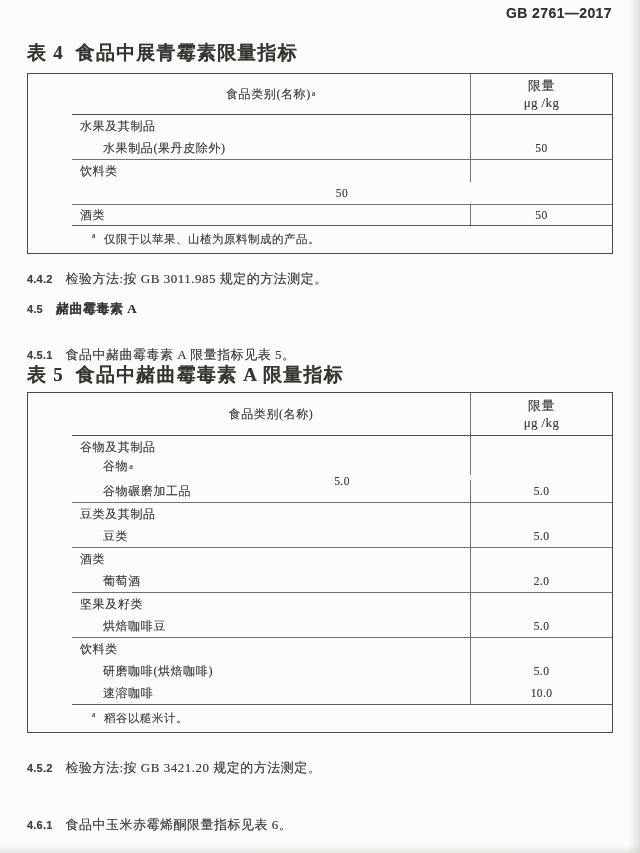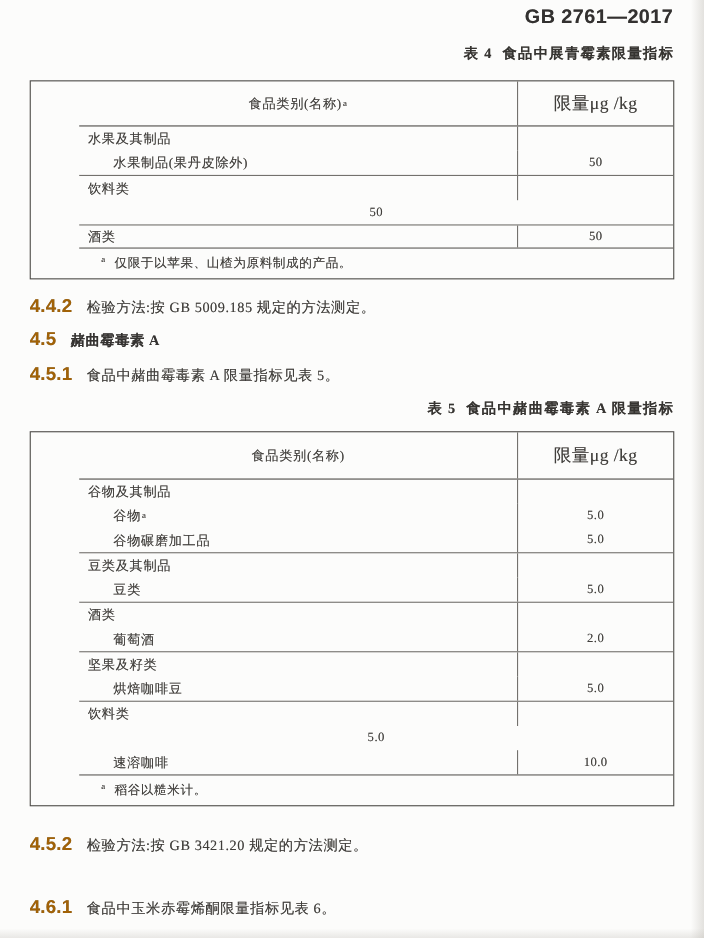--- a/index.html
+++ b/index.html
@@ -16,55 +16,55 @@
   .page *{box-sizing:border-box;}
   .txtfx{text-shadow:0 0 .4px rgba(70,68,64,.55);}
   .edge-r{position:absolute;top:0;right:0;width:12px;height:853px;
     background:linear-gradient(90deg,rgba(186,182,175,0),rgba(186,182,175,.38));}
   .edge-b{position:absolute;left:0;bottom:0;width:640px;height:9px;
     background:linear-gradient(180deg,rgba(186,182,175,0),rgba(186,182,175,.30));}
 
   .std-no{
     position:absolute;top:5px;right:28px;
     font-family:"Liberation Sans",sans-serif;font-weight:700;
-    font-size:18px;letter-spacing:.4px;color:#333130;
+    font-size:14px;letter-spacing:.4px;color:#333130;
   }
 
   .tbl-title{
-    position:absolute;left:27px;width:586px;text-align:right;
-    font-weight:700;font-size:13px;letter-spacing:1.2px;color:#363431;
+    position:absolute;left:27px;width:586px;text-align:left;
+    font-weight:700;font-size:19px;letter-spacing:1.2px;color:#363431;
     white-space:pre;
   }
 
   .tbl{
     position:absolute;left:27px;width:586px;
     border:1.8px solid #4c4a47;background:transparent;padding-left:44px;
   }
   .thead{display:flex;border-bottom:1.8px solid #4c4a47;}
   .th1{width:399px;border-right:1px solid #73716d;
     display:flex;align-items:center;justify-content:center;
     font-size:12px;letter-spacing:.6px;}
-  .th2{flex:1;display:flex;flex-direction:row;align-items:center;justify-content:center;
-    font-size:16px;line-height:17px;letter-spacing:.4px;}
+  .th2{flex:1;display:flex;flex-direction:column;align-items:center;justify-content:center;
+    font-size:13px;line-height:17px;letter-spacing:.4px;}
   .tgroup{border-bottom:1px solid #73716d;}
   .tgroup.last{border-bottom:1.4px solid #5c5a56;}
   .trow{display:flex;}
   .tc1{width:399px;border-right:1px solid #73716d;
     display:flex;align-items:center;font-size:12px;letter-spacing:.6px;padding-left:8px;}
   .tc1.sub{padding-left:31px;}
   .tc2{flex:1;display:flex;align-items:center;justify-content:center;
     font-size:11.5px;letter-spacing:.4px;}
   .tfoot{padding:5px 10px 6px 20px;font-size:11.5px;letter-spacing:.5px;}
   .tfoot sup{font-size:8px;margin-right:8px;}
   sup.hsup{font-size:8px;margin-left:1px;line-height:0;}
 
   .para{position:absolute;left:27px;width:586px;font-size:13px;
     letter-spacing:.5px;color:#3f3d3a;line-height:17px;}
   .para .num{font-family:"Liberation Sans",sans-serif;font-weight:700;
-    font-size:17px;margin-right:13px;color:#a16207;letter-spacing:.2px;}
+    font-size:11px;margin-right:13px;color:#404040;letter-spacing:.2px;}
   .para.hd .txt{font-weight:700;color:#343230;}
 </style>
 </head>
 <body>
 
 <div class="page txtfx">
 
   <div class="std-no">GB 2761—2017</div>
 
   <div class="tbl-title" style="top:40px;">表 4  食品中展青霉素限量指标</div>
@@ -108,28 +108,28 @@
         <div class="tc2">50</div>
       </div>
     </div>
 
     <div class="tfoot">
       <sup>a</sup><span>仅限于以苹果、山楂为原料制成的产品。</span>
     </div>
   </div>
 
   <div class="para" style="top:270px;">
-    <span class="num">4.4.2</span><span class="txt">检验方法:按 GB 5009.185 规定的方法测定。</span>
+    <span class="num">4.4.2</span><span class="txt">检验方法:按 GB 3011.985 规定的方法测定。</span>
   </div>
 
   <div class="para hd" style="top:300px;">
     <span class="num">4.5</span><span class="txt">赭曲霉毒素 A</span>
   </div>
 
-  <div class="para" style="top:331px;">
+  <div class="para" style="top:346px;">
     <span class="num">4.5.1</span><span class="txt">食品中赭曲霉毒素 A 限量指标见表 5。</span>
   </div>
 
   <div class="tbl-title" style="top:362px;">表 5  食品中赭曲霉毒素 A 限量指标</div>
 
   <div class="tbl" style="top:392px;">
     <div class="thead" style="height:43px;">
       <div class="th1">
         <span>食品类别(名称)</span>
       </div>
@@ -137,21 +137,21 @@
         <div>限量</div>
         <div>μg /kg</div>
       </div>
     </div>
 
     <div class="tgroup">
       <div class="trow" style="height:22px;">
         <div class="tc1">谷物及其制品</div>
         <div class="tc2"></div>
       </div>
-      <div class="trow" style="height:22px;">
+      <div class="trow" style="height:22px;flex-direction:column;">
         <div class="tc1 sub">
           <span>谷物</span>
             <sup class="hsup">a</sup>
         </div>
         <div class="tc2">5.0</div>
       </div>
       <div class="trow" style="height:22px;">
         <div class="tc1 sub">谷物碾磨加工品</div>
         <div class="tc2">5.0</div>
       </div>
@@ -189,20 +189,21 @@
         <div class="tc2">5.0</div>
       </div>
     </div>
 
     <div class="tgroup last">
       <div class="trow" style="height:22px;">
         <div class="tc1">饮料类</div>
         <div class="tc2"></div>
       </div>
       <div class="trow" style="height:22px;">
+        <div class="tc1 sub">研磨咖啡(烘焙咖啡)</div>
         <div class="tc2">5.0</div>
       </div>
       <div class="trow" style="height:22px;">
         <div class="tc1 sub">速溶咖啡</div>
         <div class="tc2">10.0</div>
       </div>
     </div>
 
     <div class="tfoot">
       <sup>a</sup><span>稻谷以糙米计。</span>

